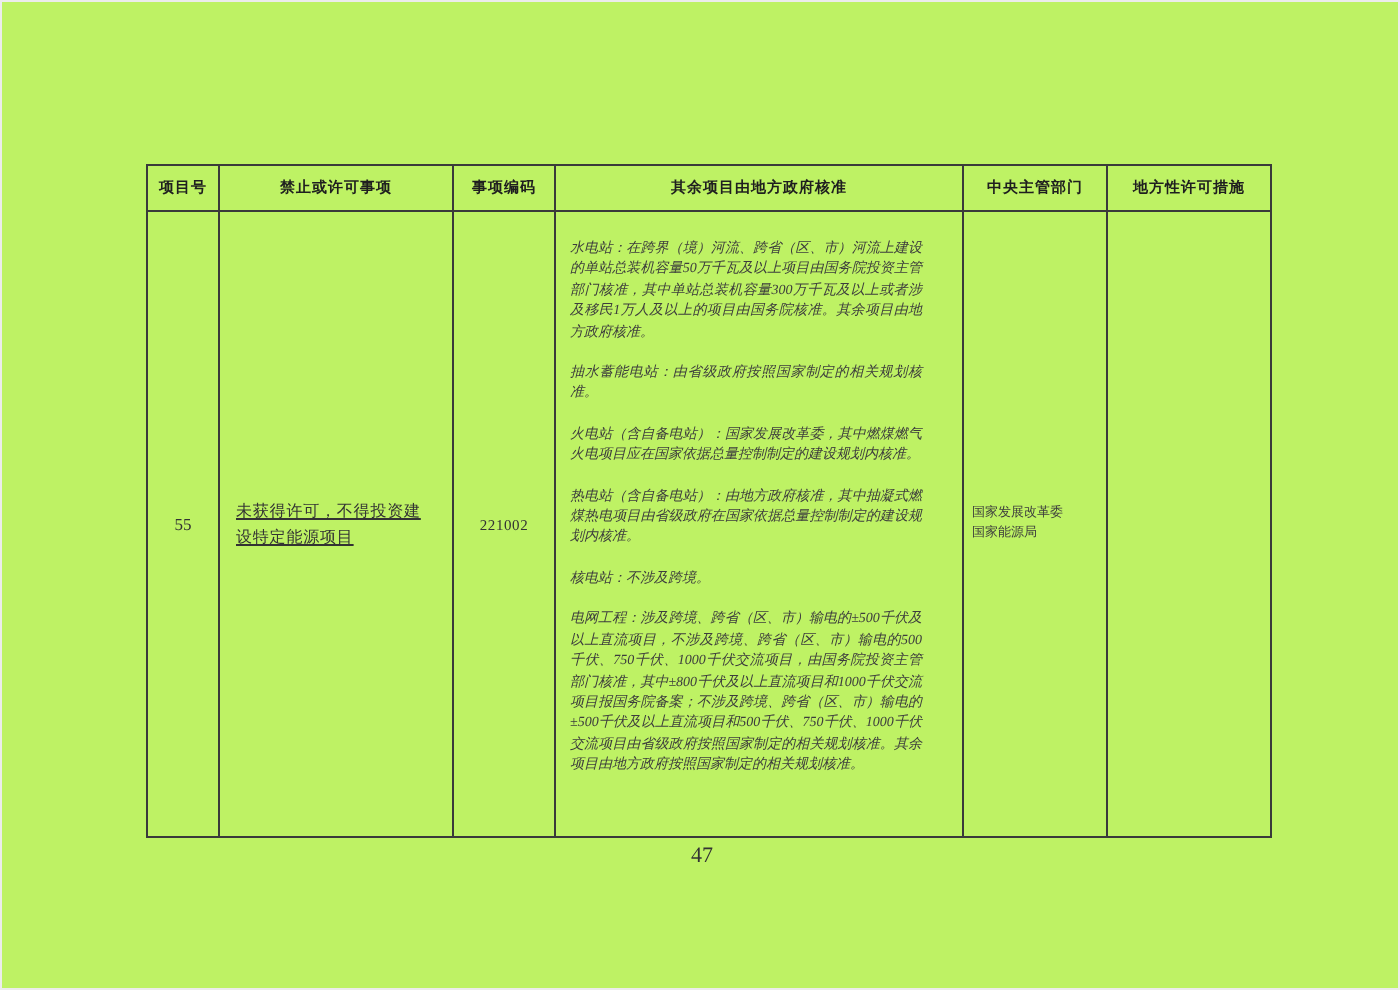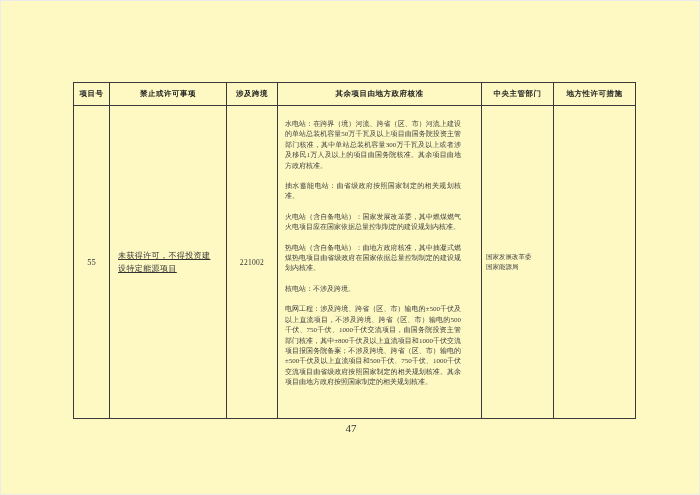--- a/index.html
+++ b/index.html
@@ -1,21 +1,21 @@
 <!DOCTYPE html>
 <html><head>
 <meta charset="utf-8">
 <style>
   * { margin: 0; padding: 0; box-sizing: border-box; }
   html, body { background: #fff; }
   .page {
     position: relative;
     width: 700px;
     height: 495px;
-    background: #fef9c3;
+    background: #bef264;
     border: 1px solid #ececec;
     font-family: "Liberation Serif", "DejaVu Serif", serif;
     color: #2e2e2e;
     overflow: hidden;
   }
   table.negative-list {
     position: absolute;
     left: 72px;
     top: 81px;
     width: 562px;
@@ -54,20 +54,21 @@
   }
   .code-cell {
     text-align: center;
     font-size: 7.5px;
     color: #333;
     letter-spacing: 0.3px;
   }
   .measures-cell {
     vertical-align: top;
     padding: 13px 20px 6px 7px;
+    font-style: italic;
   }
   .measures-cell p {
     font-size: 7px;
     line-height: 10.4px;
     color: #3d3d3d;
     margin-bottom: 10px;
     text-align: justify;
     word-break: break-all;
   }
   .dept-cell {
@@ -100,21 +101,21 @@
       <col style="width:117px">
       <col style="width:51px">
       <col style="width:204px">
       <col style="width:72px">
       <col style="width:82px">
     </colgroup>
     <thead>
       <tr>
         <th class="hdr">项目号</th>
         <th class="hdr">禁止或许可事项</th>
-        <th class="hdr">涉及跨境</th>
+        <th class="hdr">事项编码</th>
         <th class="hdr">其余项目由地方政府核准</th>
         <th class="hdr">中央主管部门</th>
         <th class="hdr">地方性许可措施</th>
       </tr>
     </thead>
     <tbody>
       <tr>
         <td class="cell row-height project-no">55</td>
         <td class="cell item-cell">未获得许可，不得投资建设特定能源项目</td>
         <td class="cell code-cell">221002</td>

